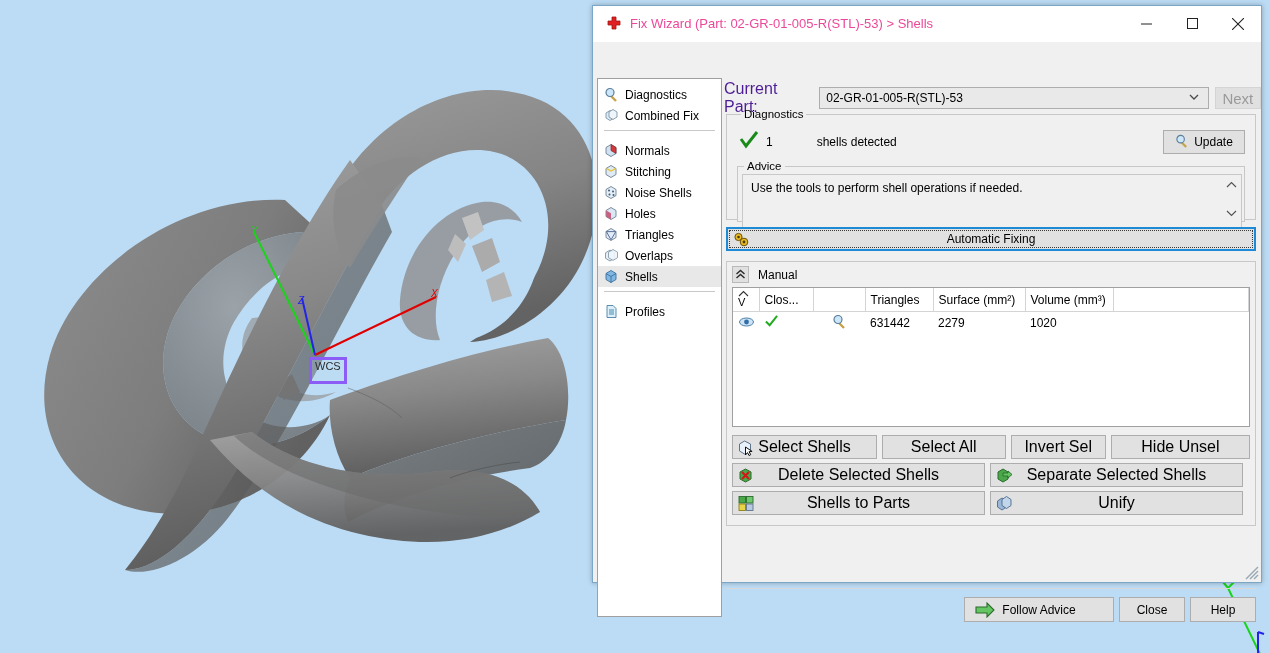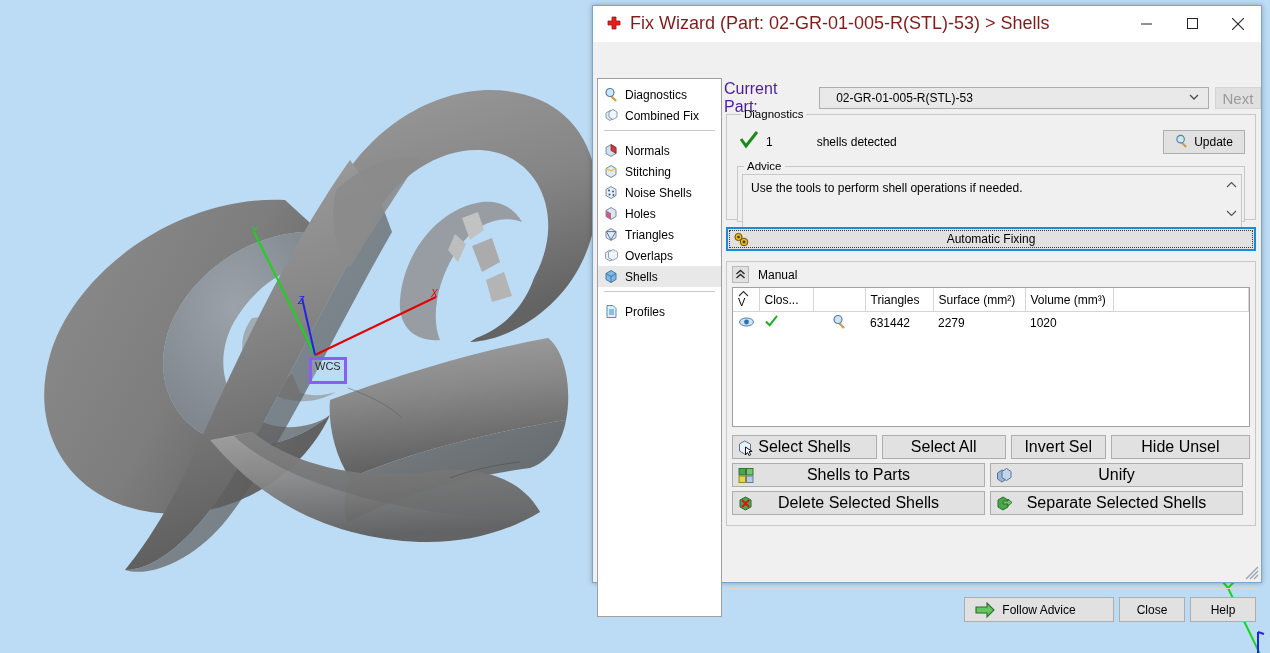--- a/index.html
+++ b/index.html
@@ -49,21 +49,21 @@
   }
   #titlebar {
     height: 36px;
     background: #ffffff;
     display: flex; align-items: center;
     flex: none;
     border-bottom: 1px solid #ffffff;
   }
   #app-icon { width: 26px; margin-left: 8px; display:flex; align-items:center; justify-content:center;}
   #title-text {
-    font-size: 18px; color: #7f1d1d; margin-left: 3px;
+    font-size: 13px; color: #ec4899; margin-left: 3px;
     white-space: nowrap;
   }
   #win-controls { margin-left: auto; display: flex; height: 36px; }
   .win-btn {
     width: 46px; height: 36px;
     display: flex; align-items: center; justify-content: center;
     cursor: default;
   }
 
   #dlg-body { flex: 1; position: relative; background: #f0f0f0; padding: 0; }
@@ -71,21 +71,21 @@
     position: absolute; left: 131px; top: 38px;
     display: flex; align-items: center;
   }
   .lbl { font-size: 16px; color: #4c1d95; }
   #part-combo {
     width: 404px; height: 22px;
     border: 1px solid #adadad;
     background: #e9e9e9;
     display: flex; align-items: center;
     margin-left: 7px;
-    padding-left: 16px;
+    padding-left: 6px;
     font-size: 12px; color: #000;
     position: relative;
   }
   #part-combo .chev {
     position: absolute; right: 8px; top: 3px;
     color: #4a4a4a; font-size: 12px;
   }
   #next-btn {
     width: 48px; height: 22px;
     background: #e0e0e0; border: 1px solid #d4d4d4;
@@ -641,60 +641,60 @@
           </div>
           <div class="btn" style="width:127px;">Select All</div>
           <div class="btn" style="width:98px;">Invert Sel</div>
           <div class="btn" style="width:143px;">Hide Unsel</div>
         </div>
 
         <div class="btn-row" style="margin-top:4px;">
           <div class="btn" style="width:253px;">
             <span class="bico">
               <svg width="17" height="17" viewBox="0 0 17 17">
+                <path d="M2 5 l5.5-3 l5.5 3 v7 l-5.5 3 l-5.5-3 z" fill="#4aa84a" stroke="#2d6b2d" stroke-width="1"></path>
+                <path d="M4 5 l7 7 M11 5 l-7 7" stroke="#d01818" stroke-width="2"></path>
+              </svg>
+            </span>
+            <span>Delete Selected Shells</span>
+          </div>
+          <div class="btn" style="width:253px;">
+            <span class="bico">
+              <svg width="17" height="17" viewBox="0 0 17 17">
+                <path d="M2 5 l5-3 l5 3 v7 l-5 3 l-5-3 z" fill="#4aa84a" stroke="#2d6b2d" stroke-width="1"></path>
+                <path d="M7 6 h5 v-2 l4 3.5 l-4 3.5 v-2 h-5 z" fill="#63c663" stroke="#2d6b2d" stroke-width="0.9"></path>
+              </svg>
+            </span>
+            <span></span>
+            <span>Separate Selected Shells</span>
+          </div>
+        </div>
+
+        <div class="btn-row" style="margin-top:4px;">
+          <div class="btn" style="width:253px;">
+            <span class="bico">
+              <svg width="17" height="17" viewBox="0 0 17 17">
                 <rect x="1" y="1.5" width="6.5" height="6.5" fill="#4aa84a" stroke="#2d6b2d" stroke-width="0.9"></rect>
                 <rect x="8.5" y="1.5" width="6.5" height="6.5" fill="#6ec96e" stroke="#2d6b2d" stroke-width="0.9"></rect>
                 <rect x="1" y="9" width="6.5" height="6.5" fill="#e8d44a" stroke="#8e7f12" stroke-width="0.9"></rect>
                 <rect x="8.5" y="9" width="6.5" height="6.5" fill="#b9c9e4" stroke="#5d7387" stroke-width="0.9"></rect>
               </svg>
             </span>
             <span>Shells to Parts</span>
           </div>
           <div class="btn" style="width:253px;">
             <span class="bico">
               <svg width="17" height="17" viewBox="0 0 17 17">
                 <path d="M1.5 6 l4.5-3 l4.5 3 v6 l-4.5 3 l-4.5-3 z" fill="#9ab7d8" stroke="#4d6a8c" stroke-width="0.9"></path>
                 <path d="M6 4.5 l4.5-3 l4.5 3 v6 l-4.5 3 l-4.5-3 z" fill="#c2d6ea" stroke="#4d6a8c" stroke-width="0.9"></path>
               </svg>
             </span>
             <span>Unify</span>
           </div>
         </div>
-
-        <div class="btn-row" style="margin-top:4px;">
-          <div class="btn" style="width:253px;">
-            <span class="bico">
-              <svg width="17" height="17" viewBox="0 0 17 17">
-                <path d="M2 5 l5.5-3 l5.5 3 v7 l-5.5 3 l-5.5-3 z" fill="#4aa84a" stroke="#2d6b2d" stroke-width="1"></path>
-                <path d="M4 5 l7 7 M11 5 l-7 7" stroke="#d01818" stroke-width="2"></path>
-              </svg>
-            </span>
-            <span>Delete Selected Shells</span>
-          </div>
-          <div class="btn" style="width:253px;">
-            <span class="bico">
-              <svg width="17" height="17" viewBox="0 0 17 17">
-                <path d="M2 5 l5-3 l5 3 v7 l-5 3 l-5-3 z" fill="#4aa84a" stroke="#2d6b2d" stroke-width="1"></path>
-                <path d="M7 6 h5 v-2 l4 3.5 l-4 3.5 v-2 h-5 z" fill="#63c663" stroke="#2d6b2d" stroke-width="0.9"></path>
-              </svg>
-            </span>
-            <span></span>
-            <span>Separate Selected Shells</span>
-          </div>
-        </div>
       </div>
     </div>
 
     <div id="footer">
       <div id="follow-advice">
         <span style="position:absolute;left:10px;top:4px;">
           <svg width="20" height="16" viewBox="0 0 20 16">
             <path d="M1 5 h11 v-4 l7 7 l-7 7 v-4 h-11 z" fill="#63c663" stroke="#2d6b2d" stroke-width="1.1"></path>
           </svg>
         </span>

